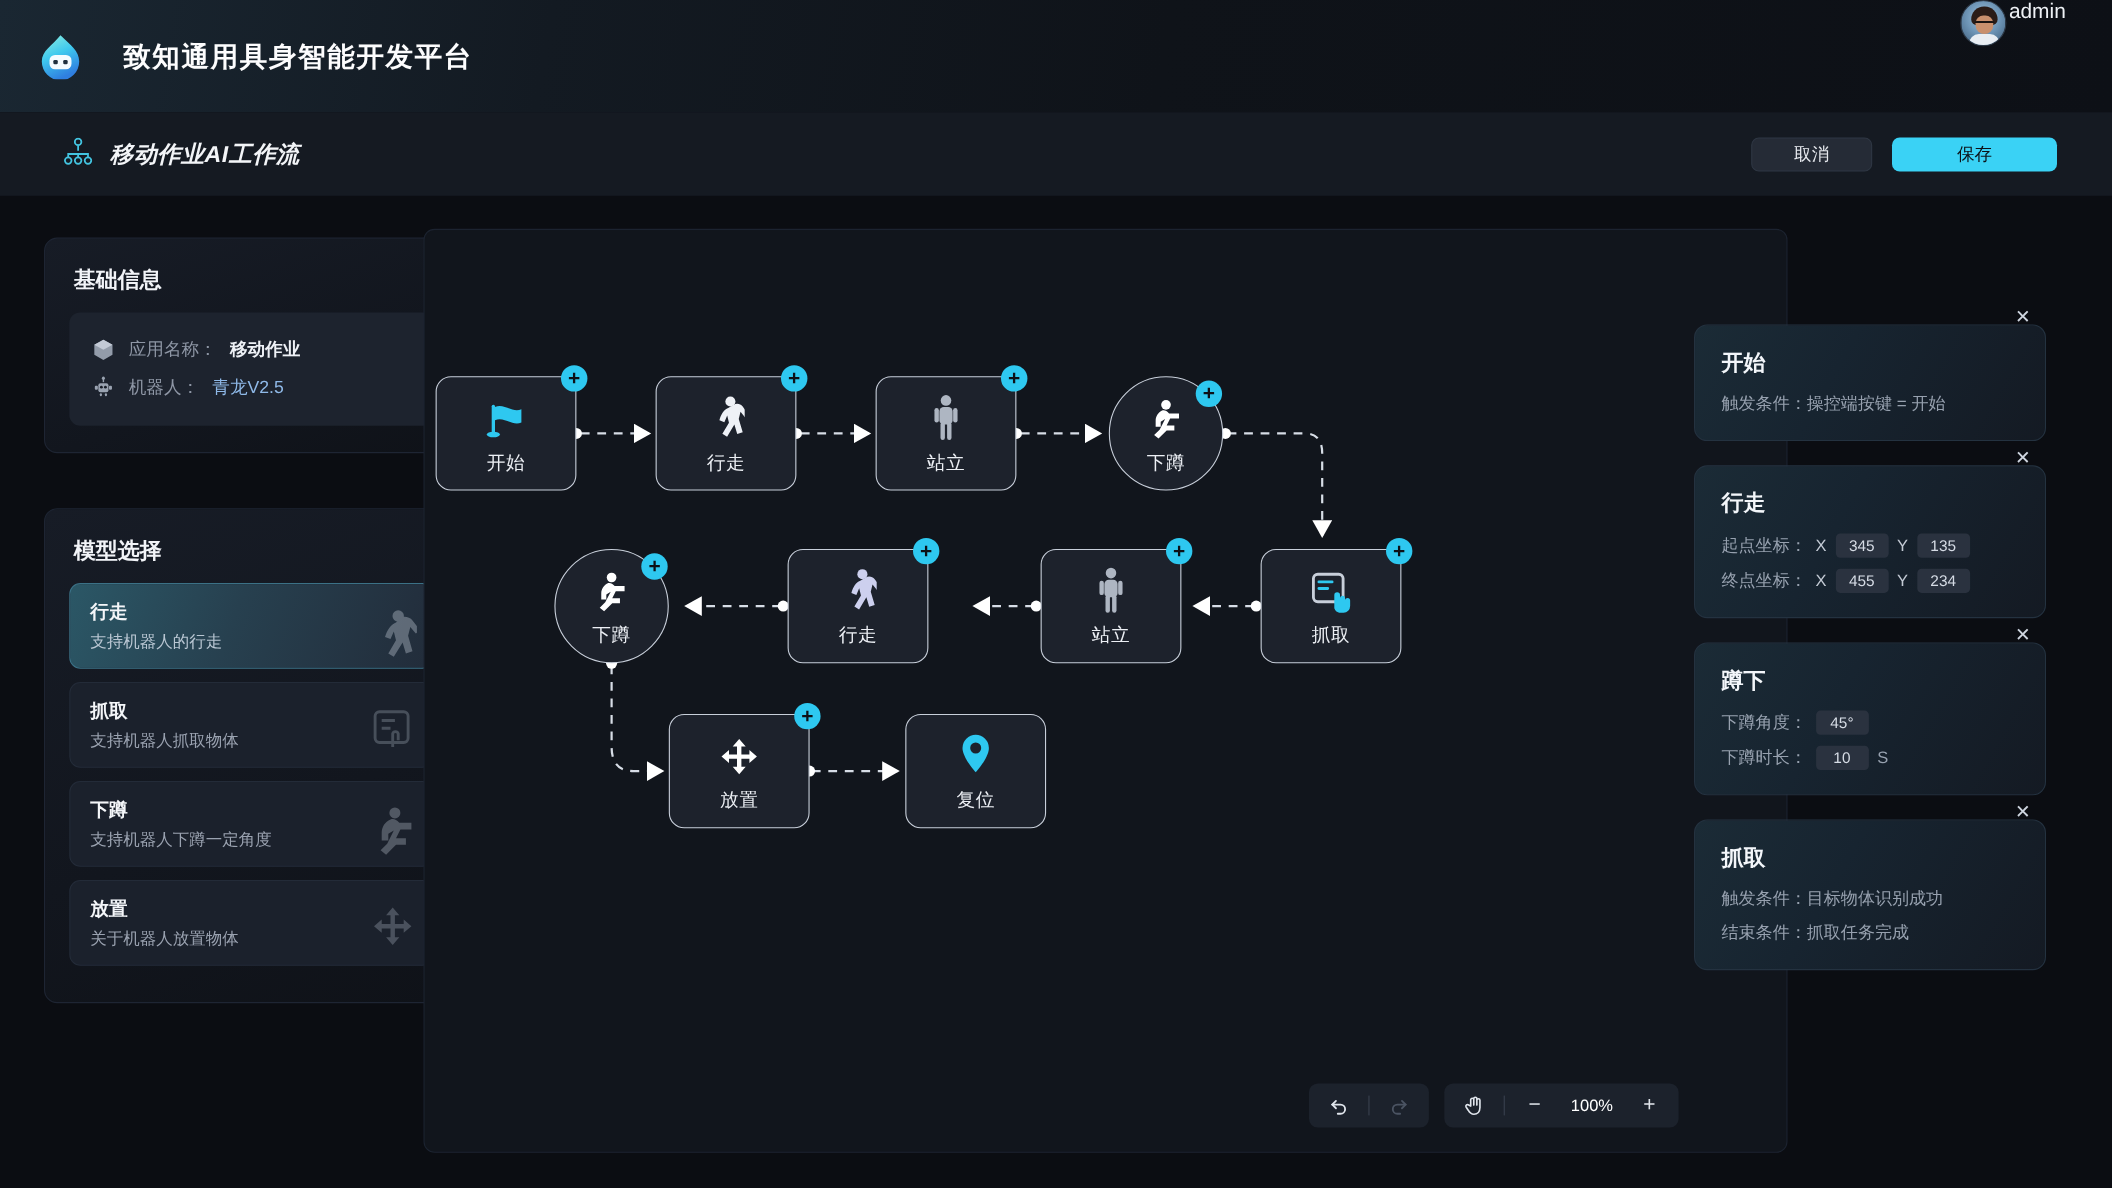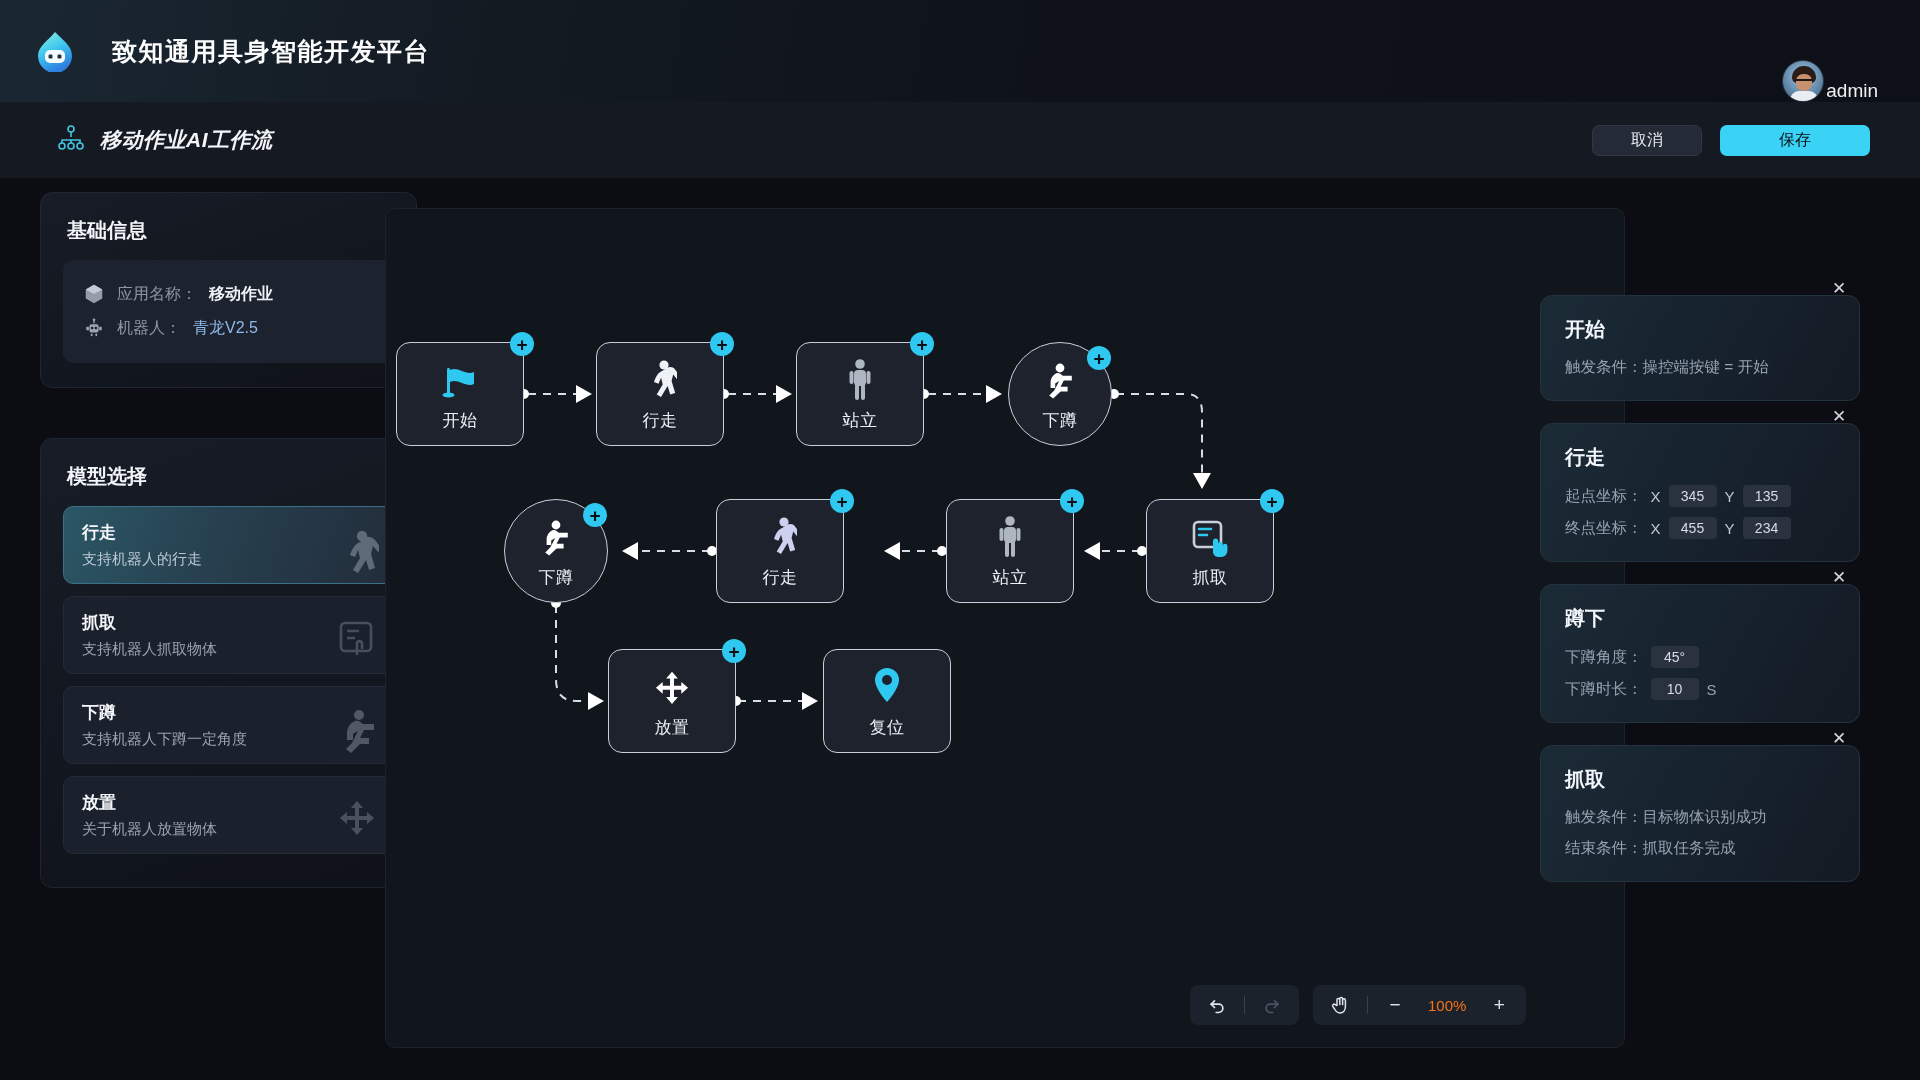--- a/index.html
+++ b/index.html
@@ -18,21 +18,21 @@
     background: linear-gradient(100deg, #1a2732 0%, #131a22 26%, #0f1319 55%, #0d1016 100%);
     display: flex; align-items: center;
   }
   .brand { display: flex; align-items: center; gap: 36px; margin-left: 34px; }
   .logo-wrap { width: 42px; height: 42px; position: relative; }
   .brand-title {
     font-size: 25px; font-weight: 700; letter-spacing: 1.5px; color: #fdfdfe;
   }
   .user-area {
     position: absolute; right: 42px; top: 0; height: 102px;
-    display: flex; align-items: flex-end; gap: 2px;
+    display: flex; align-items: flex-start; gap: 2px;
   }
   .avatar {
     width: 42px; height: 42px; border-radius: 50%; overflow: hidden;
     background: radial-gradient(circle at 50% 38%, #9fc4de 0%, #6d94b5 48%, #3b5a77 100%);
     border: 1px solid #2d3947; position: relative;
   }
   .avatar .hair {
     position:absolute; left:9px; top:5px; width:24px; height:17px;
     background:#2a1c17; border-radius: 13px 13px 6px 6px;
   }
@@ -61,21 +61,21 @@
   .sub-actions { position:absolute; right: 50px; display: flex; gap: 18px; align-items:center; }
   .btn {
     height: 31px; border-radius: 7px; font-size: 16px; display:flex;
     align-items:center; justify-content:center; cursor: pointer;
     font-family: "Liberation Sans", sans-serif;
   }
   .btn-cancel { width: 110px; background: #252b36; color: #e6e9ee; border: 1px solid #2f3744; }
   .btn-save   { width: 150px; background: #3ad2f5; color: #0c1116; font-weight: 500; }
 
   
-  .left-col { position: absolute; left: 40px; top: 192px; width: 377px; }
+  .left-col { position: absolute; left: 40px; top: 216px; width: 377px; }
   .panel {
     background: linear-gradient(160deg, #171c26 0%, #12161e 60%, #0f1218 100%);
     border: 1px solid #1e2533; border-radius: 12px;
   }
   .panel-title { font-size: 20px; font-weight: 700; color: #f2f4f8; padding: 24px 26px 16px; }
   .info-box {
     margin: 0 22px 24px; background: #1d232e; border-radius: 10px;
     padding: 17px 20px 18px;
     text-align: right;
   }
@@ -158,21 +158,21 @@
   .tgroup {
     height: 40px; background: #1c222c; border-radius: 8px; display:flex;
     align-items: center; padding: 0 8px; gap: 4px;
   }
   .tbtn {
     width: 38px; height: 32px; display:flex; align-items:center; justify-content:center;
     color: #dfe4ea; cursor: pointer; font-size: 19px;
   }
   .tbtn.dim { color: #4c5health; color:#4b5463; }
   .tsep { width: 1px; height: 18px; background: #39414f; margin: 0 4px; }
-  .zoom-val { font-size: 15px; color: #f97316; padding: 0 10px; min-width: 54px; text-align:center; }
+  .zoom-val { font-size: 15px; color: #ffffff; padding: 0 10px; min-width: 54px; text-align:center; }
 </style>
 </head>
 <body>
 
 <div class="app">
 
   <div class="topbar">
     <div class="brand">
       <div class="logo-wrap">
         <svg width="42" height="42" viewBox="0 0 42 42">

